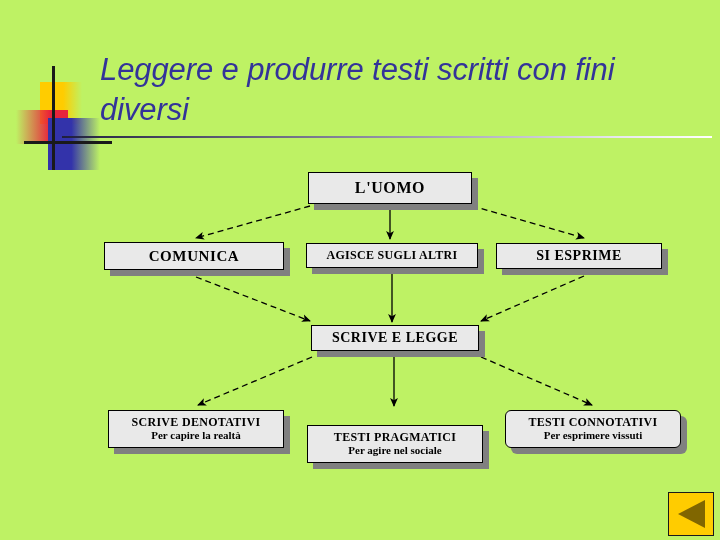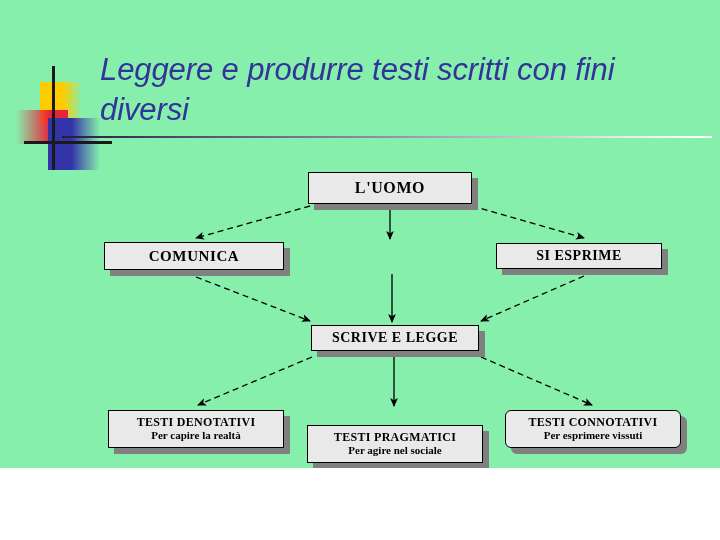--- a/index.html
+++ b/index.html
@@ -6,22 +6,22 @@
     margin: 0;
     padding: 0;
     background: #ffffff;
   }
   body {
     font-family: "Liberation Sans", sans-serif;
   }
   #slide {
     position: relative;
     width: 720px;
-    height: 468px;
-    background: #86efac;
+    height: 540px;
+    background: #bef264;
     overflow: hidden;
   }
 
   
   #logo {
     position: absolute;
     left: 8px;
     top: 62px;
     width: 104px;
     height: 108px;
@@ -248,31 +248,34 @@
     </svg>
 
     <div class="node" id="n-uomo">
       <span class="t1">L'UOMO</span>
     </div>
 
     <div class="node" id="n-comunica">
       <span class="t1">COMUNICA</span>
     </div>
 
+    <div class="node" id="n-agisce">
+      <span class="t1">AGISCE SUGLI ALTRI</span>
+    </div>
 
     <div class="node" id="n-esprime">
       <span class="t1">SI ESPRIME</span>
     </div>
 
     <div class="node" id="n-scrive">
       <span class="t1">SCRIVE E LEGGE</span>
     </div>
 
     <div class="node leaf" id="n-denotativi">
-      <span class="t1">TESTI DENOTATIVI</span>
+      <span class="t1">SCRIVE DENOTATIVI</span>
       <span class="t2">Per capire la realtà</span>
     </div>
 
     <div class="node leaf" id="n-pragmatici">
       <span class="t1">TESTI PRAGMATICI</span>
       <span class="t2">Per agire nel sociale</span>
     </div>
 
     <div class="node leaf" id="n-connotativi">
       <span class="t1">TESTI CONNOTATIVI</span>

